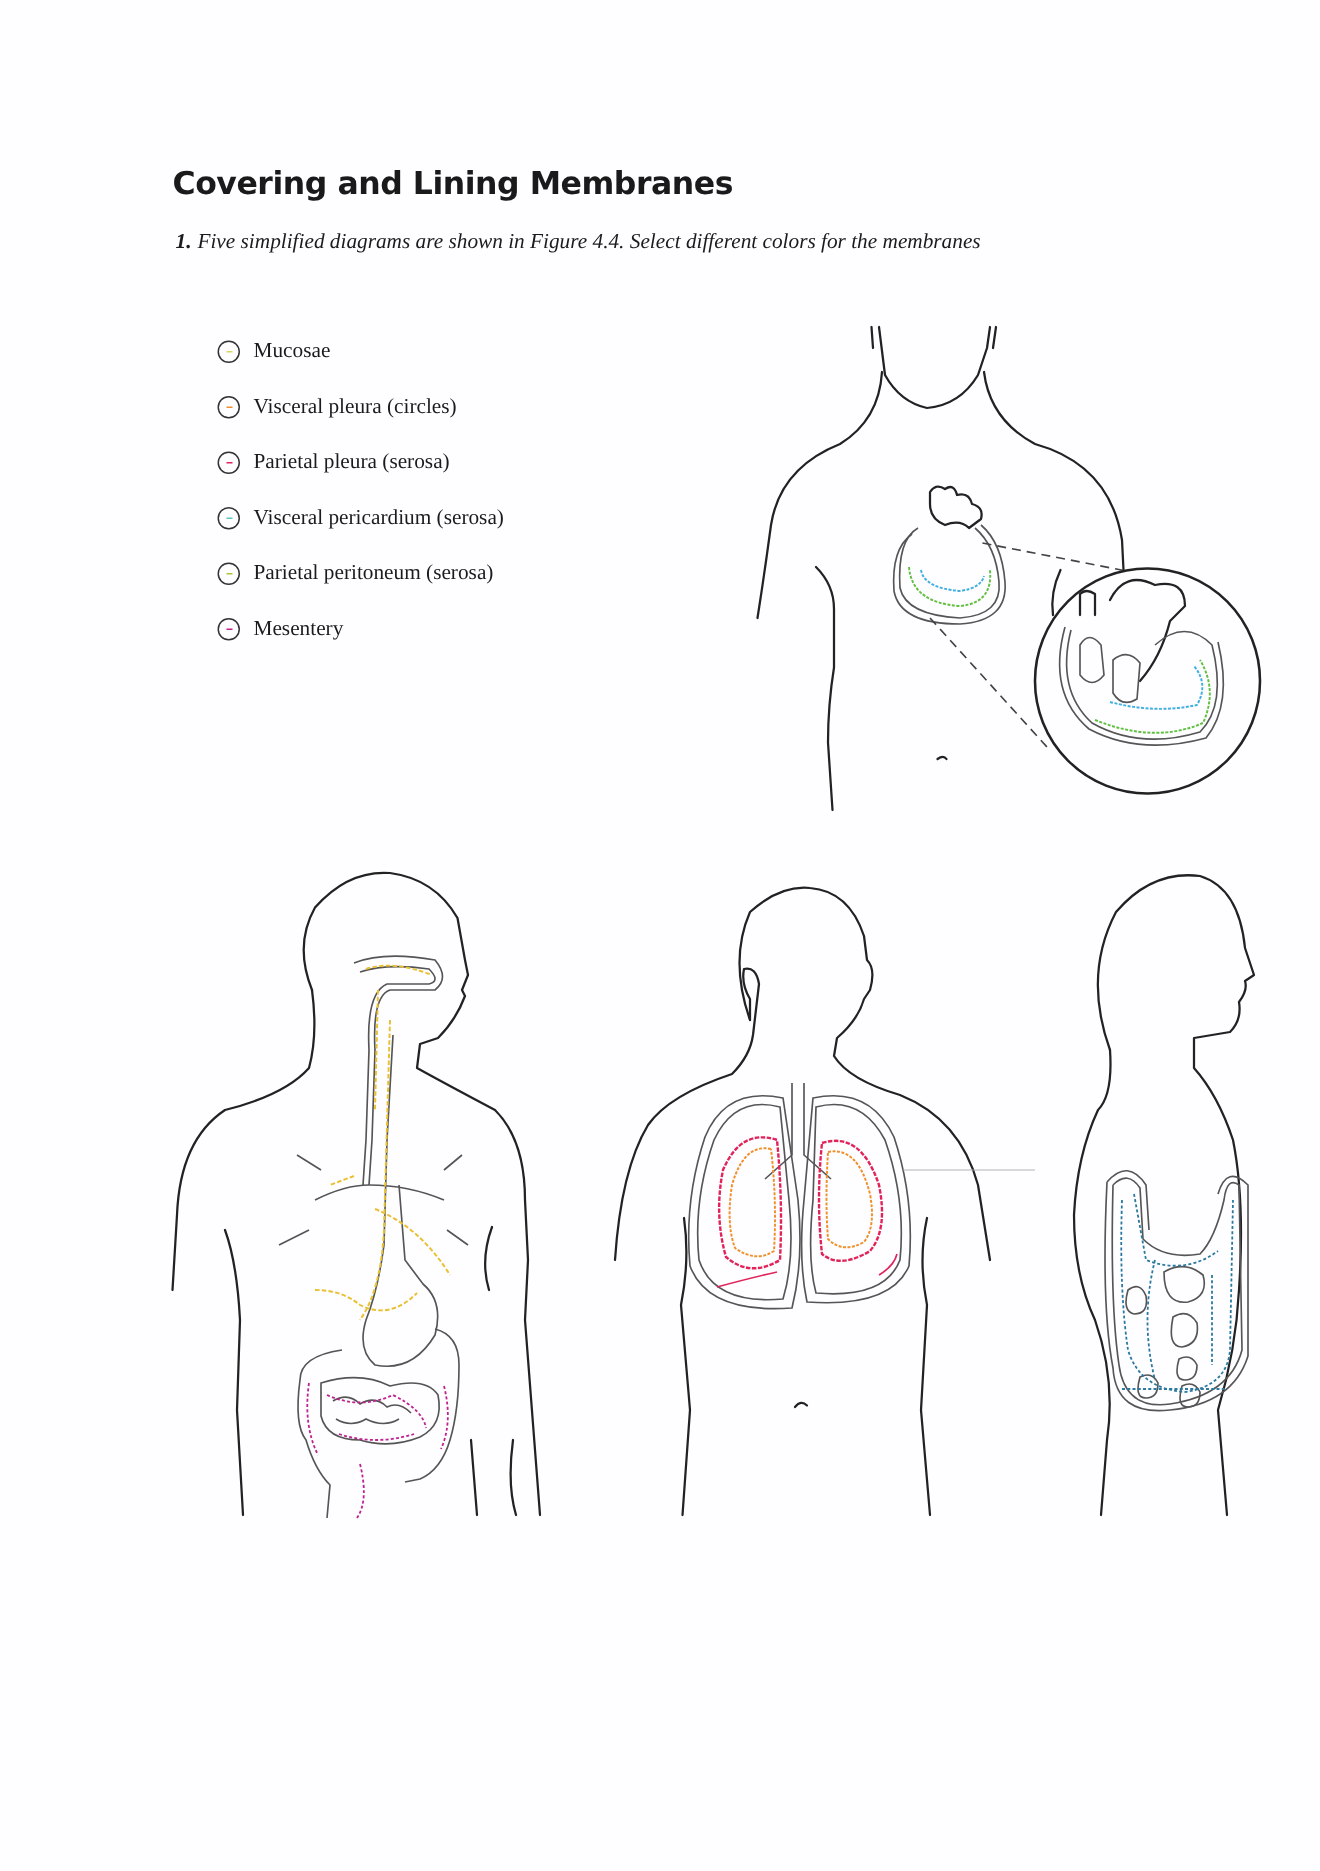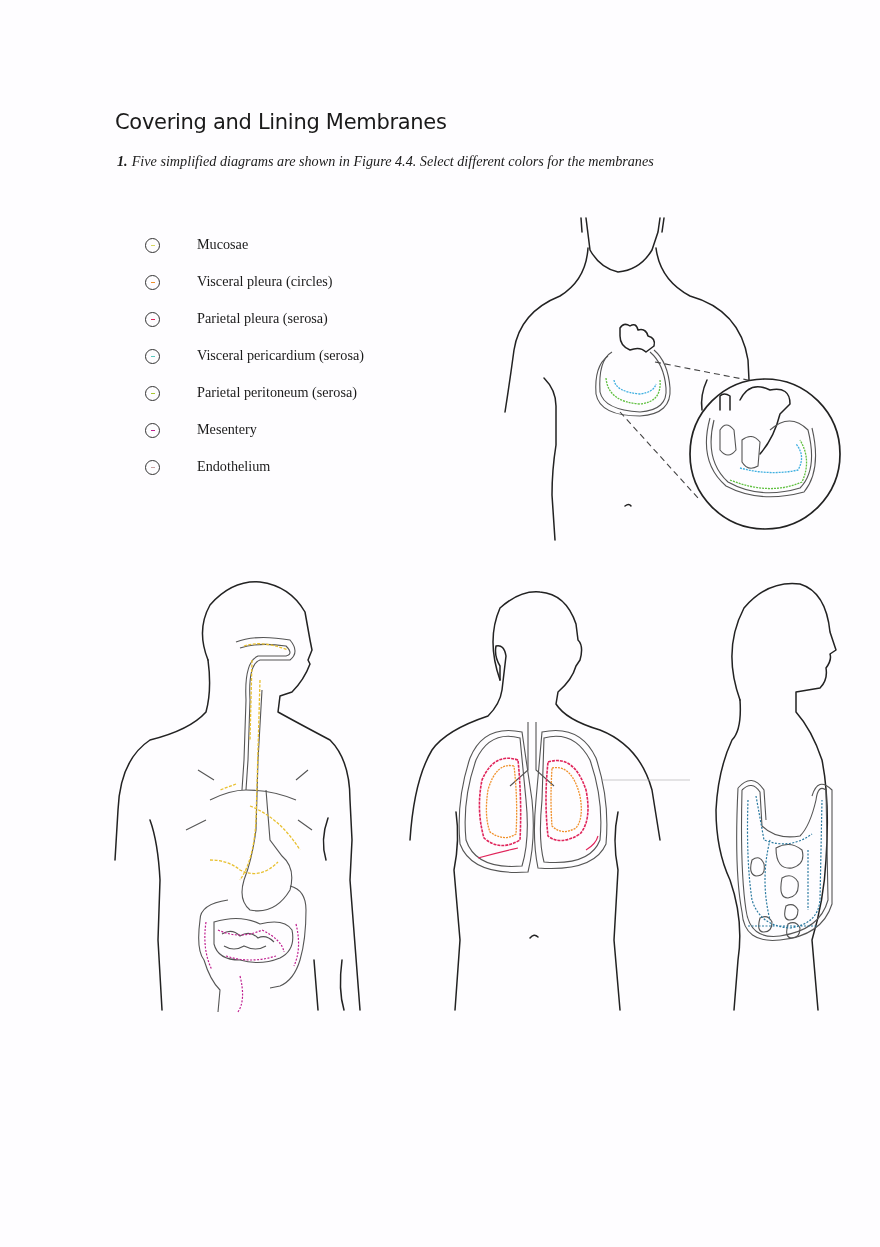--- a/index.html
+++ b/index.html
@@ -2,33 +2,33 @@
 <html><head>
 <meta charset="utf-8">
 <style>
   html, body { margin: 0; padding: 0; }
   body {
     width: 880px; height: 1247px; background: #fefdff; position: relative; overflow: hidden;
     font-family: "Liberation Serif", serif; color: #1b1b1b;
   }
   .title {
     position: absolute; left: 115px; top: 110px;
-    font-family: "DejaVu Sans", sans-serif; font-size: 21px; font-weight: 400; letter-spacing: -0.3px;
+    font-family: "DejaVu Sans", sans-serif; font-size: 21px; font-weight: 700; letter-spacing: -0.3px;
     color: #1a1a1a;
   }
   .question {
     position: absolute; left: 117px; top: 152px; width: 640px;
     font-size: 14.2px; line-height: 18px; font-style: italic;
   }
   .question .num { font-weight: bold; margin-right: 4px; }
   .question .line2 { display: block; padding-left: 15px; }
   .legend { position: absolute; left: 145px; top: 216px; }
   .legend-item {
-    display: flex; align-items: flex-end; height: 37px;
-    font-size: 14.2px; cursor: pointer; gap: 28px;
+    display: flex; align-items: center; height: 37px;
+    font-size: 14.2px; cursor: pointer;
   }
   .coding-circle {
     width: 15px; height: 15px; border: 1.3px solid #333; border-radius: 50%;
     box-sizing: border-box; margin-right: 9px; position: relative; flex: none;
   }
   .coding-circle .dash {
     position: absolute; left: 4.5px; top: 5.5px; width: 4px; height: 1.6px;
   }
   svg { position: absolute; overflow: visible; }
   .ol { fill: none; stroke: #222; stroke-width: 1.5; stroke-linecap: round; stroke-linejoin: round; }
@@ -73,26 +73,20 @@
       <span class="coding-circle">
         <span class="dash" style="background:#a8c830"></span>
       </span>
       <span>Parietal peritoneum (serosa)</span>
     </div>
   <div class="legend-item">
       <span class="coding-circle">
         <span class="dash" style="background:#c02090"></span>
       </span>
       <span>Mesentery</span>
-    </div>
-  <div class="legend-item">
-      <span class="coding-circle">
-        <span class="dash" style="background:#c8a0a0"></span>
-      </span>
-      <span>Endothelium</span>
     </div>
 </div>
 
 <svg style="left:0;top:0" width="880" height="1247" viewBox="0 0 880 1247">
 
   <path class="ol" d="M581,218 L582,232 M586,218 L588,234 L590,250 Q600,268 618,272 Q640,270 652,250 L658,232 L660,218 M664,218 L662,232"></path>
   <path class="ol" d="M588,248 Q586,280 560,296 Q520,312 514,350 Q510,380 505,412"></path>
   <path class="ol" d="M656,248 Q660,280 690,296 Q740,310 748,360 L750,400"></path>
   <path class="ol" d="M544,378 Q556,390 556,406 L556,445 Q552,470 552,495 L555,540"></path>
   <path class="ol" d="M707,380 Q700,395 702,410"></path>

